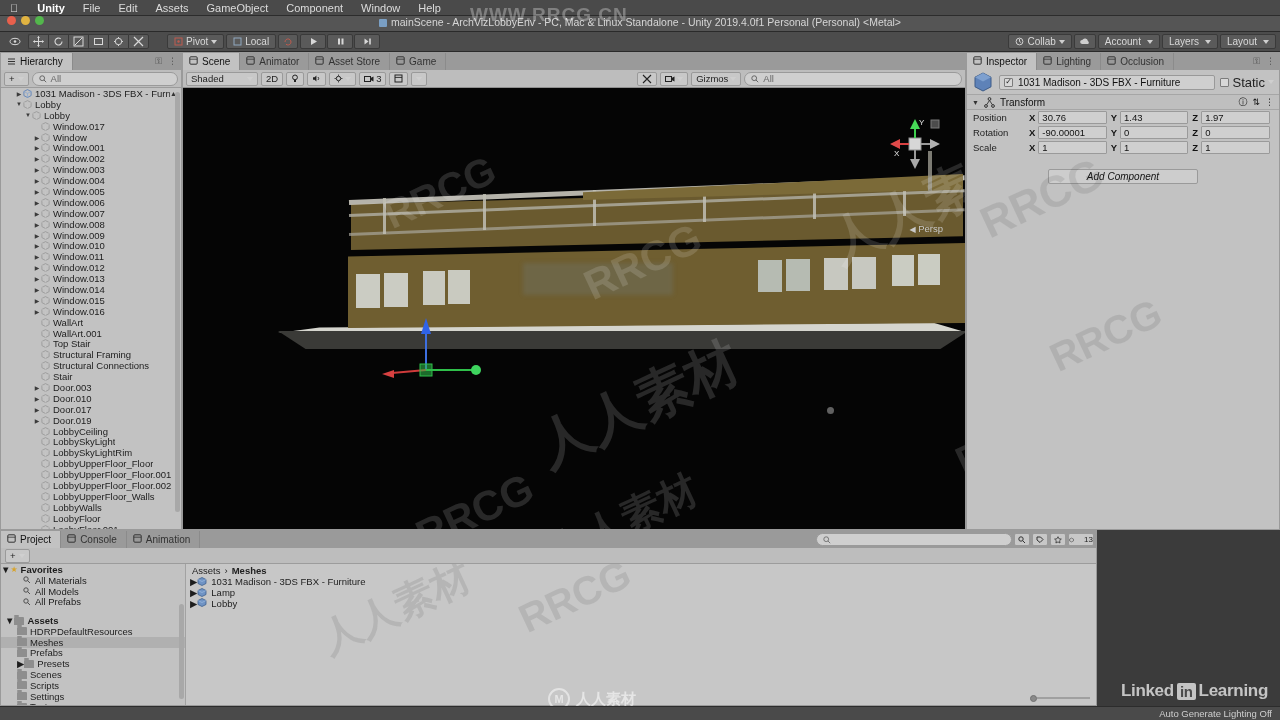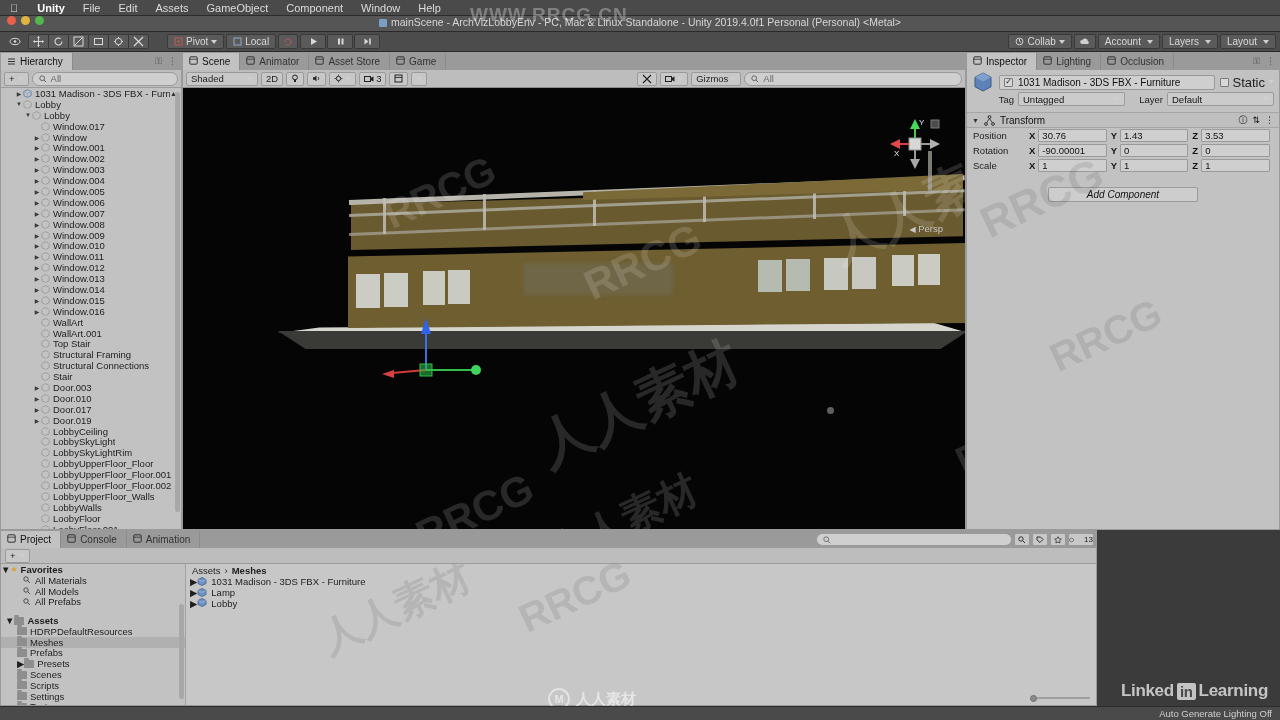--- a/index.html
+++ b/index.html
@@ -1077,32 +1077,20 @@
         <span class="cbx">✓</span>
         <span>1031 Madison - 3DS FBX - Furniture</span>
       </div>
       <div class="static-wrap">
         <span class="cbx"></span>
         <span>Static</span>
         <span class="caret"></span>
       </div>
     </div>
 
-    <div class="insp-row">
-      <span class="lab" style="width:42px;text-align:right">Tag</span>
-      <div class="drop" style="flex:1">
-        <span>Untagged</span>
-        <span class="caret"></span>
-      </div>
-      <span class="lab" style="width:34px;text-align:right">Layer</span>
-      <div class="drop" style="flex:1">
-        <span>Default</span>
-        <span class="caret"></span>
-      </div>
-    </div>
 
 
     <div class="comp-head">
       <span class="tri">▼</span>
       <svg width="11" height="11" viewBox="0 0 11 11">
         <circle cx="5.5" cy="2" r="1.4" fill="none" stroke="#333" stroke-width="1"></circle>
         <circle cx="2" cy="9" r="1.4" fill="none" stroke="#333" stroke-width="1"></circle>
         <circle cx="9" cy="9" r="1.4" fill="none" stroke="#333" stroke-width="1"></circle>
         <path d="M5.5 3.4L2.6 7.8M5.5 3.4l2.9 4.4" stroke="#333" stroke-width="0.9"></path>
       </svg>
@@ -1119,21 +1107,21 @@
           <div class="axis">
             <span class="ax">X</span>
             <span class="vf">30.76</span>
           </div>
           <div class="axis">
             <span class="ax">Y</span>
             <span class="vf">1.43</span>
           </div>
           <div class="axis">
             <span class="ax">Z</span>
-            <span class="vf">3.53</span>
+            <span class="vf">1.97</span>
           </div>
         </div>
         <div class="xf-row">
           <span class="xl">Rotation</span>
           <div class="axis">
             <span class="ax">X</span>
             <span class="vf">-90.00001</span>
           </div>
           <div class="axis">
             <span class="ax">Y</span>

